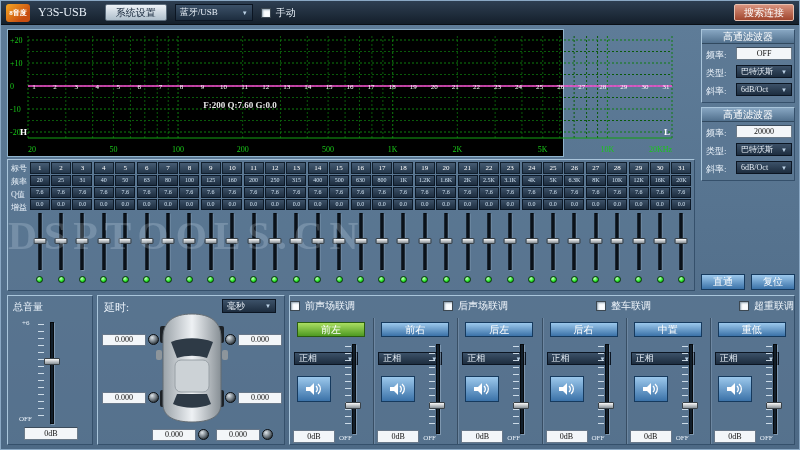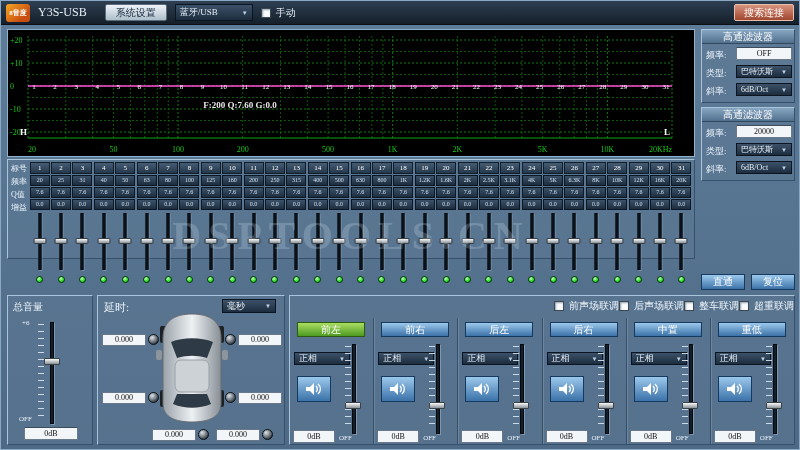--- a/index.html
+++ b/index.html
@@ -21,21 +21,21 @@
            border:1px solid #e7c0b0;border-radius:2px;color:#fff;font-size:10px;line-height:15px;
            margin-left:auto}
   .dd{background:linear-gradient(#3c5168,#1d2d3f);border:1px solid #0b1522;color:#e6eef6;
       font-size:9px;display:flex;align-items:center;justify-content:space-between;padding:0 4px;
       white-space:nowrap;overflow:hidden}
   .dd .arr{font-size:6px;color:#bcd2e6;margin-left:3px;flex:0 0 auto}
   .cb{display:inline-block;width:10px;height:10px;background:#fafcfe;border:1px solid #3c4852;
       box-shadow:inset 1px 1px 2px #8fa0ae;flex:0 0 auto}
   .tbmanual{color:#e8f0f8;font-size:10px;display:flex;align-items:center;gap:5px}
   
-  .graph{position:absolute;left:6px;top:28px;width:688px;height:128px;background:#000;
+  .graph{position:absolute;left:6px;top:28px;width:557px;height:128px;background:#000;
          border:1px solid #8fb3cc}
   
   .panel{position:absolute;border:1px solid;border-color:#a9c5db #35506b #35506b #a9c5db;
          background:rgba(92,120,147,.55)}
   .phead{height:14px;background:linear-gradient(#87a6c2,#51708d);border-bottom:1px solid #31495f;
          color:#fff;font-size:10px;text-align:center;line-height:14px}
   .flabel{position:absolute;color:#eaf2fa;font-size:9px;white-space:nowrap}
   .inputw{position:absolute;background:#f3f6f9;border:1px solid #6b7b8a;border-top-color:#3c4c5c;
           color:#111;font-size:8px;text-align:center;overflow:hidden}
   .btn-blue{background:linear-gradient(#9cc8ec,#3b72a8);border:1px solid #163a5e;color:#fff;
@@ -47,44 +47,44 @@
   .bf{width:20px;height:11px;background:linear-gradient(#3c5168,#1d2d3f);border:1px solid #0c1826;
       color:#cfe0ef;font-size:6px;line-height:9px;text-align:center;overflow:hidden}
   .bslider{position:relative;width:100%;height:62px}
   .btrack{position:absolute;left:50%;transform:translateX(-50%);top:2px;width:3px;height:57px;
           background:#101b26;border:1px solid #05090d;box-shadow:1px 1px 0 rgba(200,220,240,.3)}
   .bthumb{position:absolute;left:50%;transform:translateX(-50%);top:27px;width:13px;height:6px;
           background:linear-gradient(#fafafa,#8a9298);border:1px solid #3a4248;border-radius:1px}
   .led{width:7px;height:7px;border-radius:50%;margin-top:2px;
        background:radial-gradient(circle at 35% 30%,#c8ffc0,#2ee62e 55%,#0c8a0c);
        border:1px solid #063806}
-  .wm{position:absolute;left:0;width:100%;text-align:center;font-weight:bold;letter-spacing:7px;
+  .wm{position:absolute;left:0;width:100%;text-align:left;font-weight:bold;letter-spacing:7px;
       color:rgba(218,232,244,.22);pointer-events:none}
   
   .track{position:absolute;width:4px;background:#121e2a;border:1px solid #06090c;
          box-shadow:1px 1px 0 rgba(200,220,240,.35)}
   .thumb{position:absolute;background:linear-gradient(#fafafa,#8a9298);border:1px solid #3a4248;
          border-radius:1px}
   .ticks{position:absolute;width:6px;
          background:repeating-linear-gradient(to bottom,rgba(225,238,248,.85) 0 1px,transparent 1px 7px)}
   
   .dval{position:absolute;width:44px;height:12px;background:#f3f6f9;border:1px solid #68788a;
         color:#111;font-size:8px;text-align:center;line-height:10px}
   .knob{position:absolute;width:11px;height:11px;border-radius:50%;
         background:radial-gradient(circle at 35% 30%,#dfe5ea,#6d777f 50%,#20262b 85%);
         border:1px solid #0c1014}
   
-  .linkrow{position:absolute;left:0;top:3px;width:100%;display:flex;justify-content:flex-end}
+  .linkrow{position:absolute;left:0;top:3px;width:100%;display:flex;justify-content:space-between}
   .linkitem{display:flex;align-items:center;gap:5px;color:#f0f6fc;font-size:10px}
   .chcol{position:relative;flex:1 0 0;border-left:1px solid rgba(20,35,50,.45);
          box-shadow:inset 1px 0 0 rgba(190,210,230,.22)}
   .chcol:first-child{border-left:none;box-shadow:none}
   .chbtn{position:absolute;left:7px;top:4px;width:68px;height:15px;font-size:10px;line-height:13px}
   .chbtn.active{background:linear-gradient(#aade62,#4e9a22);border-color:#2a5c10}
-  .chphase{position:absolute;left:4px;top:34px;width:56px;height:13px}
+  .chphase{position:absolute;left:4px;top:34px;width:64px;height:13px}
   .spkbtn{position:absolute;left:7px;top:58px;width:34px;height:26px;display:flex;
           align-items:center;justify-content:center}
   .chval{position:absolute;left:3px;top:112px;width:42px;height:13px;background:#f3f6f9;
          border:1px solid #68788a;font-size:8px;text-align:center;line-height:11px;color:#111}
   .choff{position:absolute;left:49px;top:116px;font-size:7px;color:#e8f0f8}
 </style>
 </head>
 <body>
 
 <div class="win">
@@ -228,21 +228,21 @@
     <div class="dd" style="position:absolute;left:34px;top:53px;width:56px;height:13px;font-size:8px">
       <span>6dB/Oct</span>
       <span class="arr">▼</span>
     </div>
   </div>
 
 
   <div class="btn-blue" style="position:absolute;left:700px;top:273px;width:44px;height:16px;font-size:10px;line-height:14px">直通</div>
   <div class="btn-blue" style="position:absolute;left:750px;top:273px;width:44px;height:16px;font-size:10px;line-height:14px">复位</div>
 
-  <div class="panel" style="left:6px;top:158px;width:688px;height:100px">
+  <div class="panel" style="left:6px;top:158px;width:688px;height:132px">
     <div class="flabel" style="left:3px;top:3px;font-size:8px">标号</div>
     <div class="flabel" style="left:3px;top:16px;font-size:8px">频率</div>
     <div class="flabel" style="left:3px;top:29px;font-size:8px">Q值</div>
     <div class="flabel" style="left:3px;top:42px;font-size:8px">增益</div>
     <div style="position:absolute;left:21px;top:2px;right:2px;display:flex">
         <div class="bandcol">
     <div class="bn">1</div>
     <div class="bf">20</div>
     <div class="bf">7.6</div>
     <div class="bf">0.0</div>

